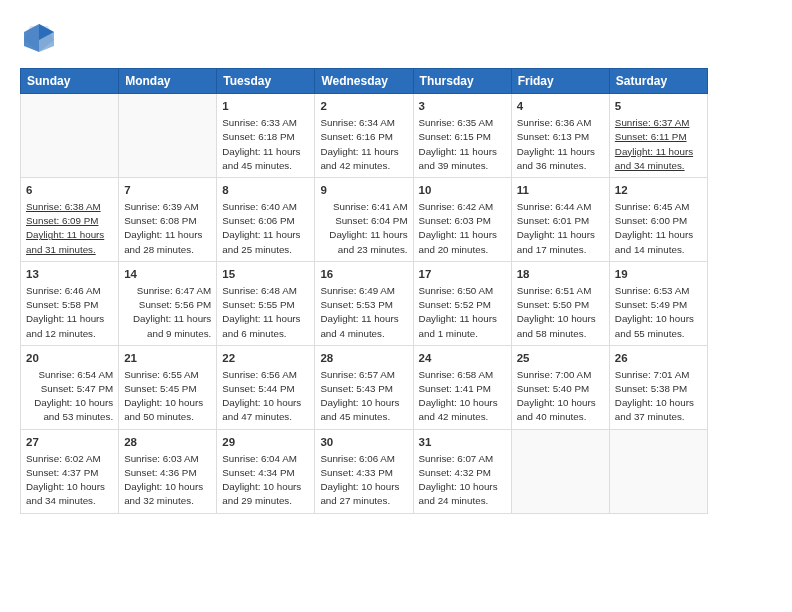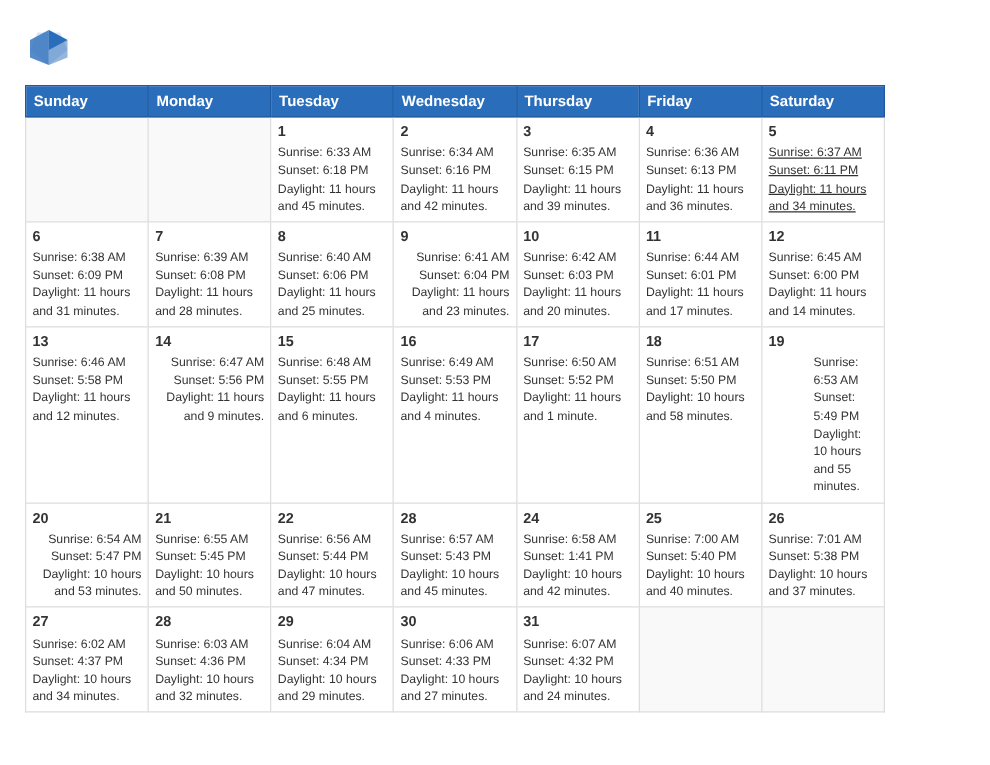--- a/index.html
+++ b/index.html
@@ -168,21 +168,21 @@
           <td>
             <span class="day-num">5</span>
             <div class="day-info" style="white-space: pre-line; text-decoration: underline;">Sunrise: 6:37 AM
 Sunset: 6:11 PM
 Daylight: 11 hours and 34 minutes.</div>
           </td>
         </tr>
         <tr class="alt-row">
           <td>
             <span class="day-num">6</span>
-            <div class="day-info" style="white-space: pre-line;">Sunrise: 6:38 AM
+            <div class="day-info" style="white-space: pre-line; text-decoration: underline;">Sunrise: 6:38 AM
 Sunset: 6:09 PM
 Daylight: 11 hours and 31 minutes.</div>
           </td>
           <td>
             <span class="day-num">7</span>
             <div class="day-info" style="white-space: pre-line;">Sunrise: 6:39 AM
 Sunset: 6:08 PM
 Daylight: 11 hours and 28 minutes.</div>
           </td>
           <td>
@@ -248,21 +248,21 @@
 Daylight: 11 hours and 1 minute.</div>
           </td>
           <td>
             <span class="day-num">18</span>
             <div class="day-info" style="white-space: pre-line;">Sunrise: 6:51 AM
 Sunset: 5:50 PM
 Daylight: 10 hours and 58 minutes.</div>
           </td>
           <td>
             <span class="day-num">19</span>
-            <div class="day-info" style="white-space: pre-line; margin-left: 36px;">Sunrise: 6:53 AM
+            <div class="day-info" style="white-space: pre-line;">Sunrise: 6:53 AM
 Sunset: 5:49 PM
 Daylight: 10 hours and 55 minutes.</div>
           </td>
         </tr>
         <tr class="alt-row">
           <td>
             <span class="day-num">20</span>
             <div class="day-info" style="white-space: pre-line; text-align: right;">Sunrise: 6:54 AM
 Sunset: 5:47 PM
 Daylight: 10 hours and 53 minutes.</div>

